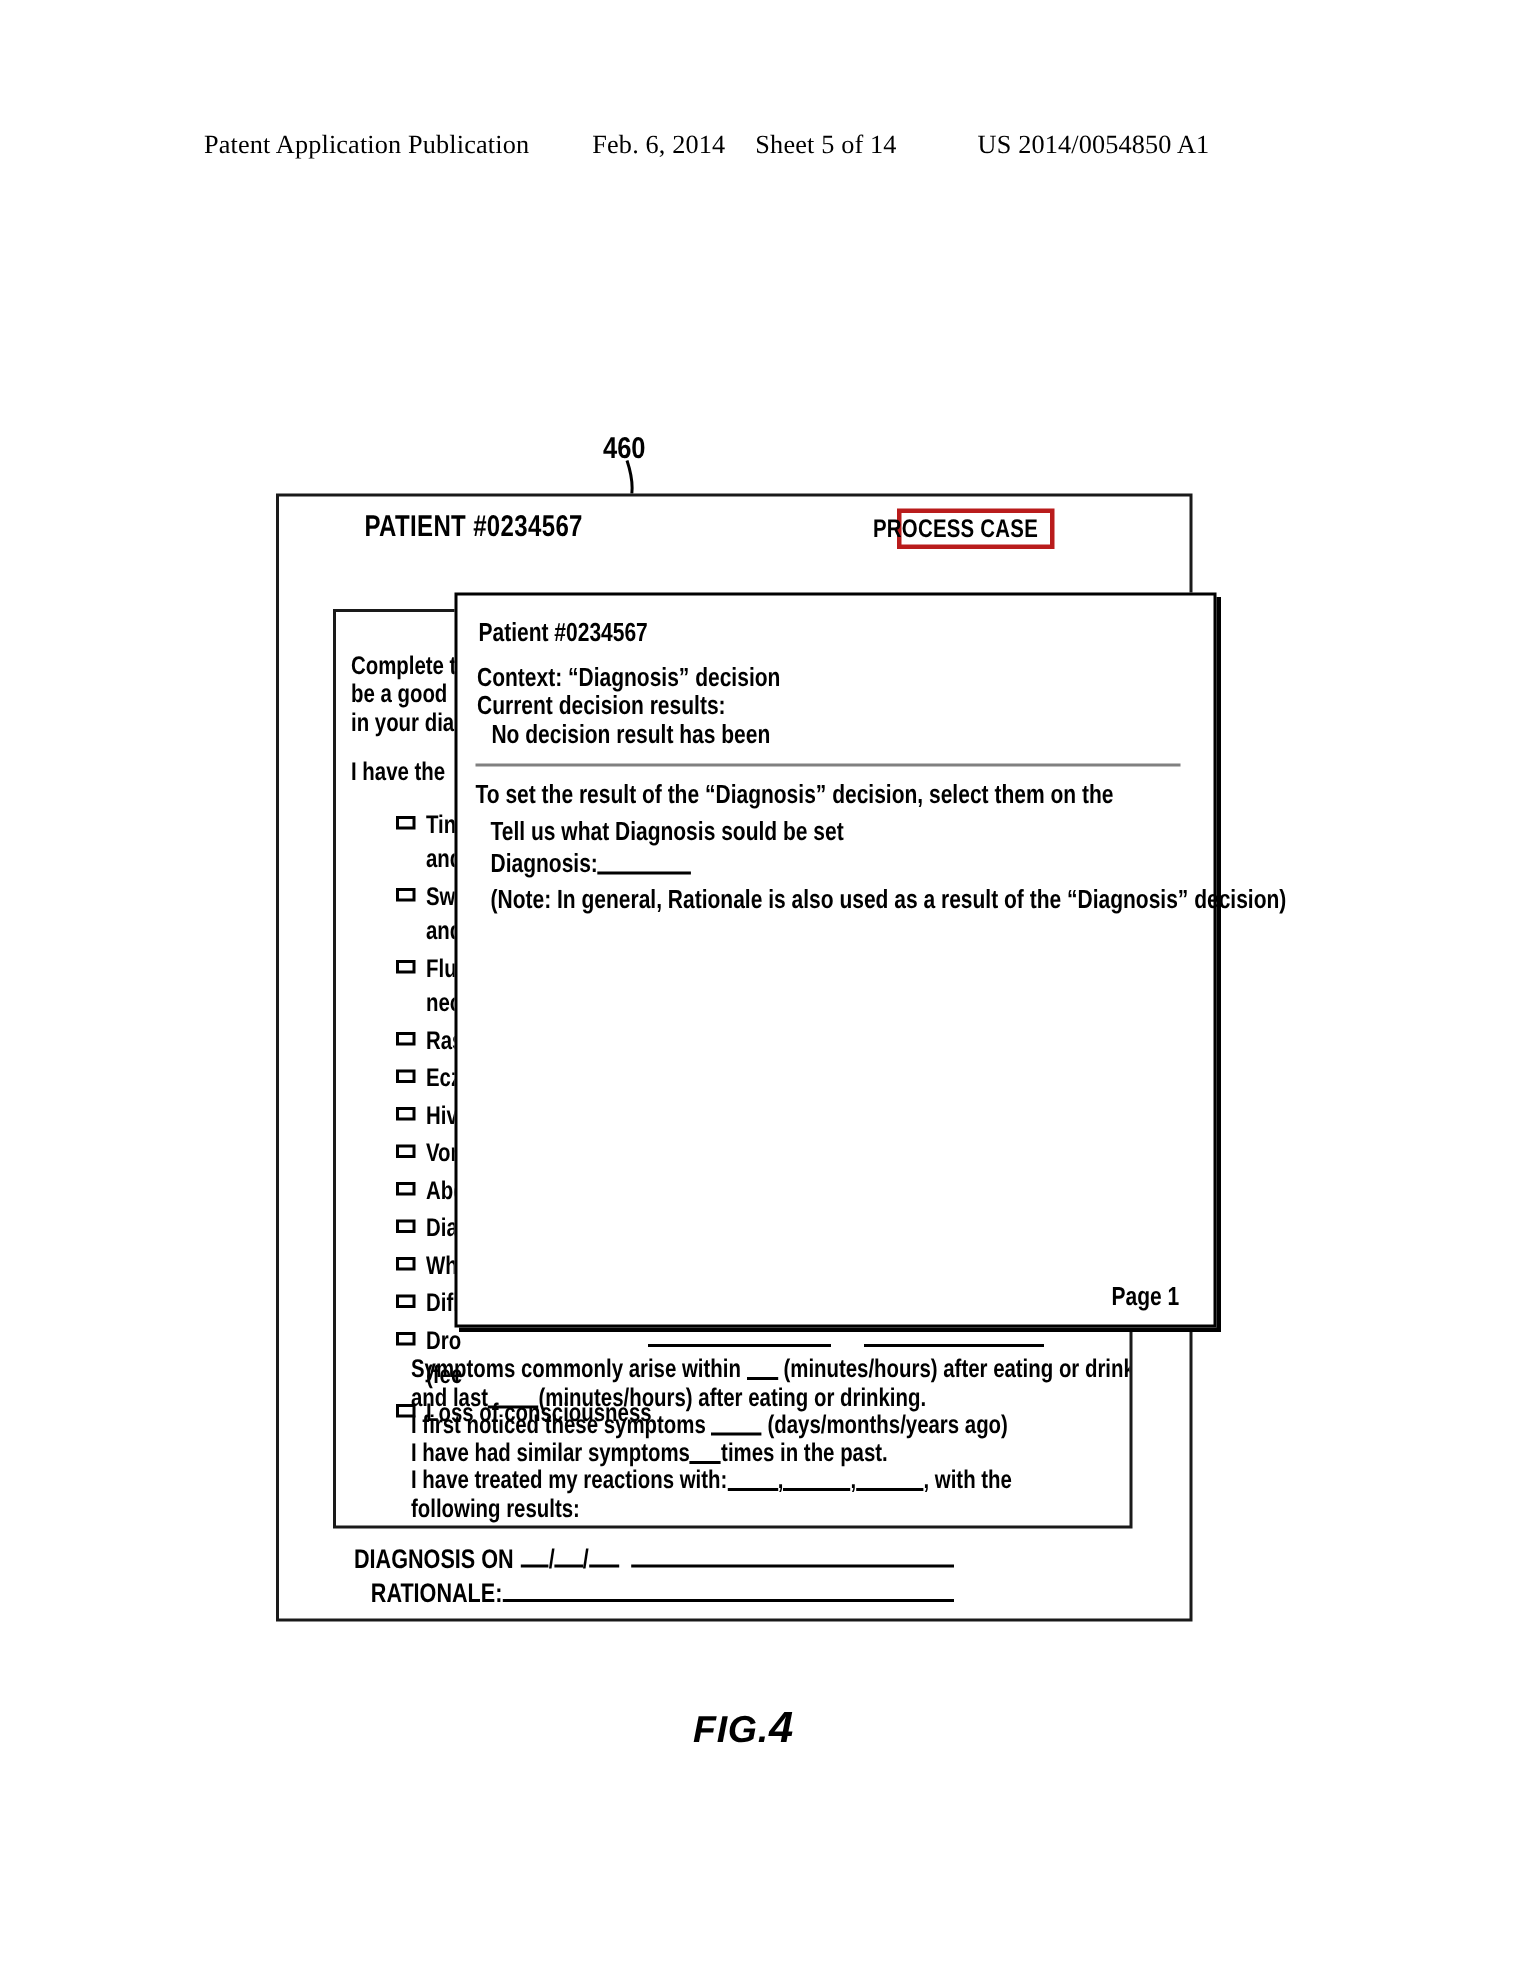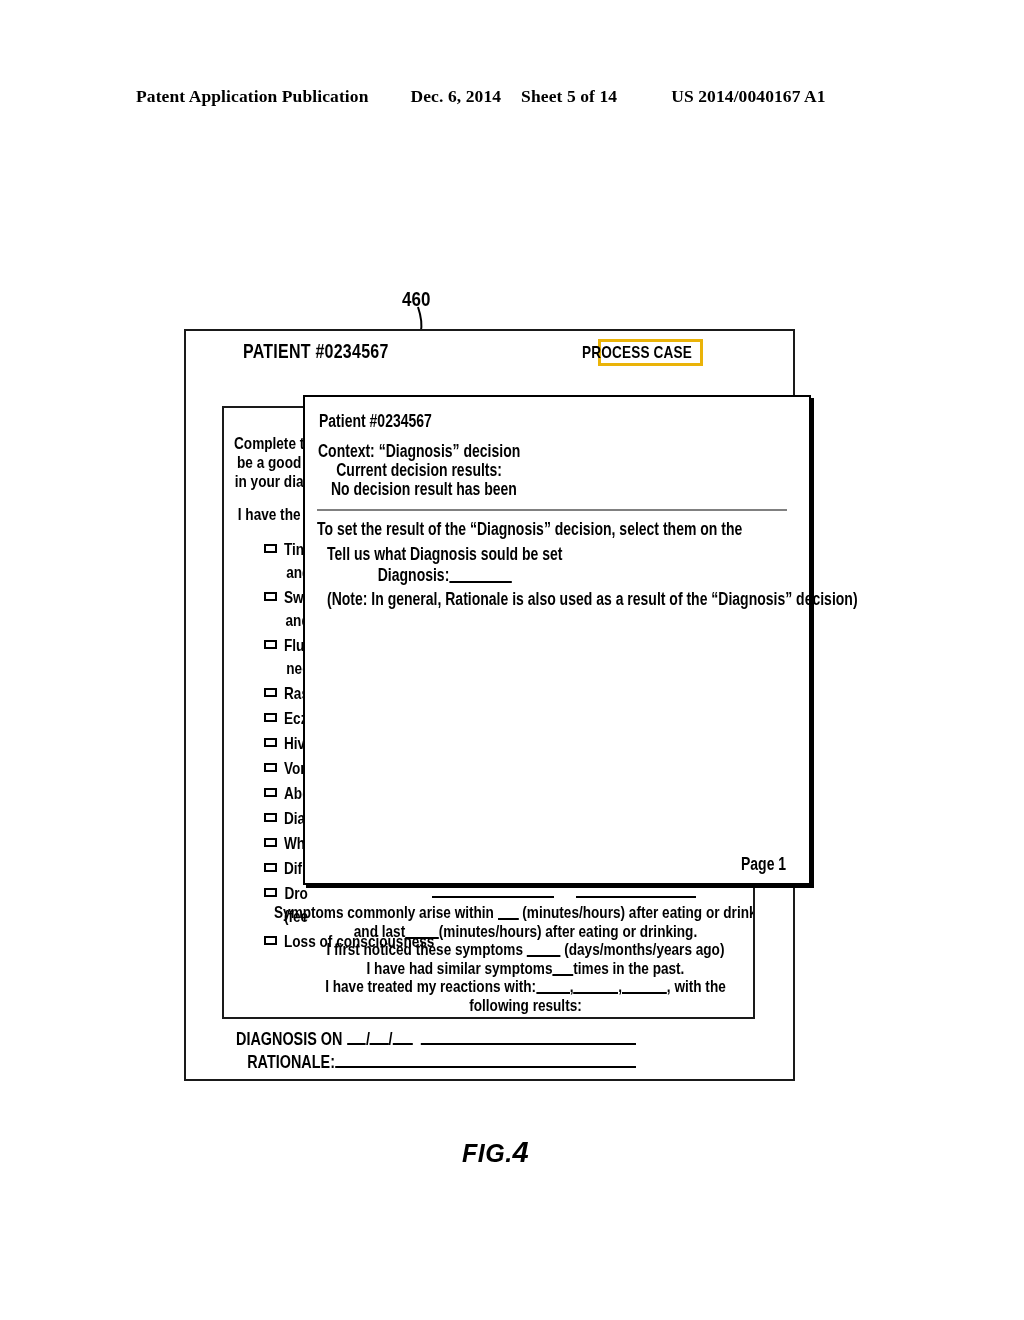--- a/index.html
+++ b/index.html
@@ -18,21 +18,21 @@
 
   
   #patent-header {
     position: absolute;
     left: 136px;
     top: 86px;
     width: 752px;
     display: flex;
     align-items: baseline;
     font-family: "Liberation Serif", serif;
-    font-weight: bold;
+    font-weight: normal;
     font-size: 17.5px;
     letter-spacing: 0.1px;
     white-space: nowrap;
   }
   #patent-header .hdr-pub   { }
   #patent-header .hdr-date  { margin-left: 42px; }
   #patent-header .hdr-sheet { margin-left: 20px; }
   #patent-header .hdr-num   { margin-left: 54px; }
 
   
@@ -59,40 +59,39 @@
   .pf {
     font-family: "Liberation Sans Narrow", "Liberation Sans", sans-serif;
     font-weight: bold;
     transform: scaleX(0.80);
     transform-origin: left center;
     white-space: nowrap;
   }
   .pf-wrap {
     font-family: "Liberation Sans Narrow", "Liberation Sans", sans-serif;
     font-weight: bold;
-    text-align: center;
   }
 
   
   #patient-id-top {
     position: absolute;
     left: 243px;
     top: 340px;
     font-size: 20px;
     letter-spacing: 0.3px;
   }
 
   
   #process-case-button {
     position: absolute;
     left: 598px;
     top: 339px;
     width: 105px;
     height: 27px;
-    border: 3px solid #eab308;
+    border: 3px solid #b91c1c;
     box-sizing: border-box;
     background: #ffffff;
     display: flex;
     align-items: center;
     justify-content: center;
   }
   #process-case-button .lbl {
     font-size: 17px;
     letter-spacing: 0.2px;
   }
@@ -304,23 +303,23 @@
     white-space: nowrap;
     margin-top: 44px;
   }
   #fig-caption .fig-no { font-size: 29px; }
 </style>
 </head>
 <body>
 
 <div id="patent-header">
   <span class="hdr-pub">Patent Application Publication</span>
-  <span class="hdr-date">Dec. 6, 2014</span>
+  <span class="hdr-date">Feb. 6, 2014</span>
   <span class="hdr-sheet">Sheet 5 of 14</span>
-  <span class="hdr-num">US 2014/0040167 A1</span>
+  <span class="hdr-num">US 2014/0054850 A1</span>
 </div>
 
 <div id="figure">
 
   <svg id="leaders" viewBox="0 0 1024 1320" xmlns="http://www.w3.org/2000/svg">
     <defs>
       <marker id="arrowhead" markerWidth="9" markerHeight="9" refX="6" refY="3.2" orient="auto" markerUnits="strokeWidth">
         <path d="M0,0 L7,3.2 L0,6.4 z" fill="#000000"></path>
       </marker>
     </defs>

